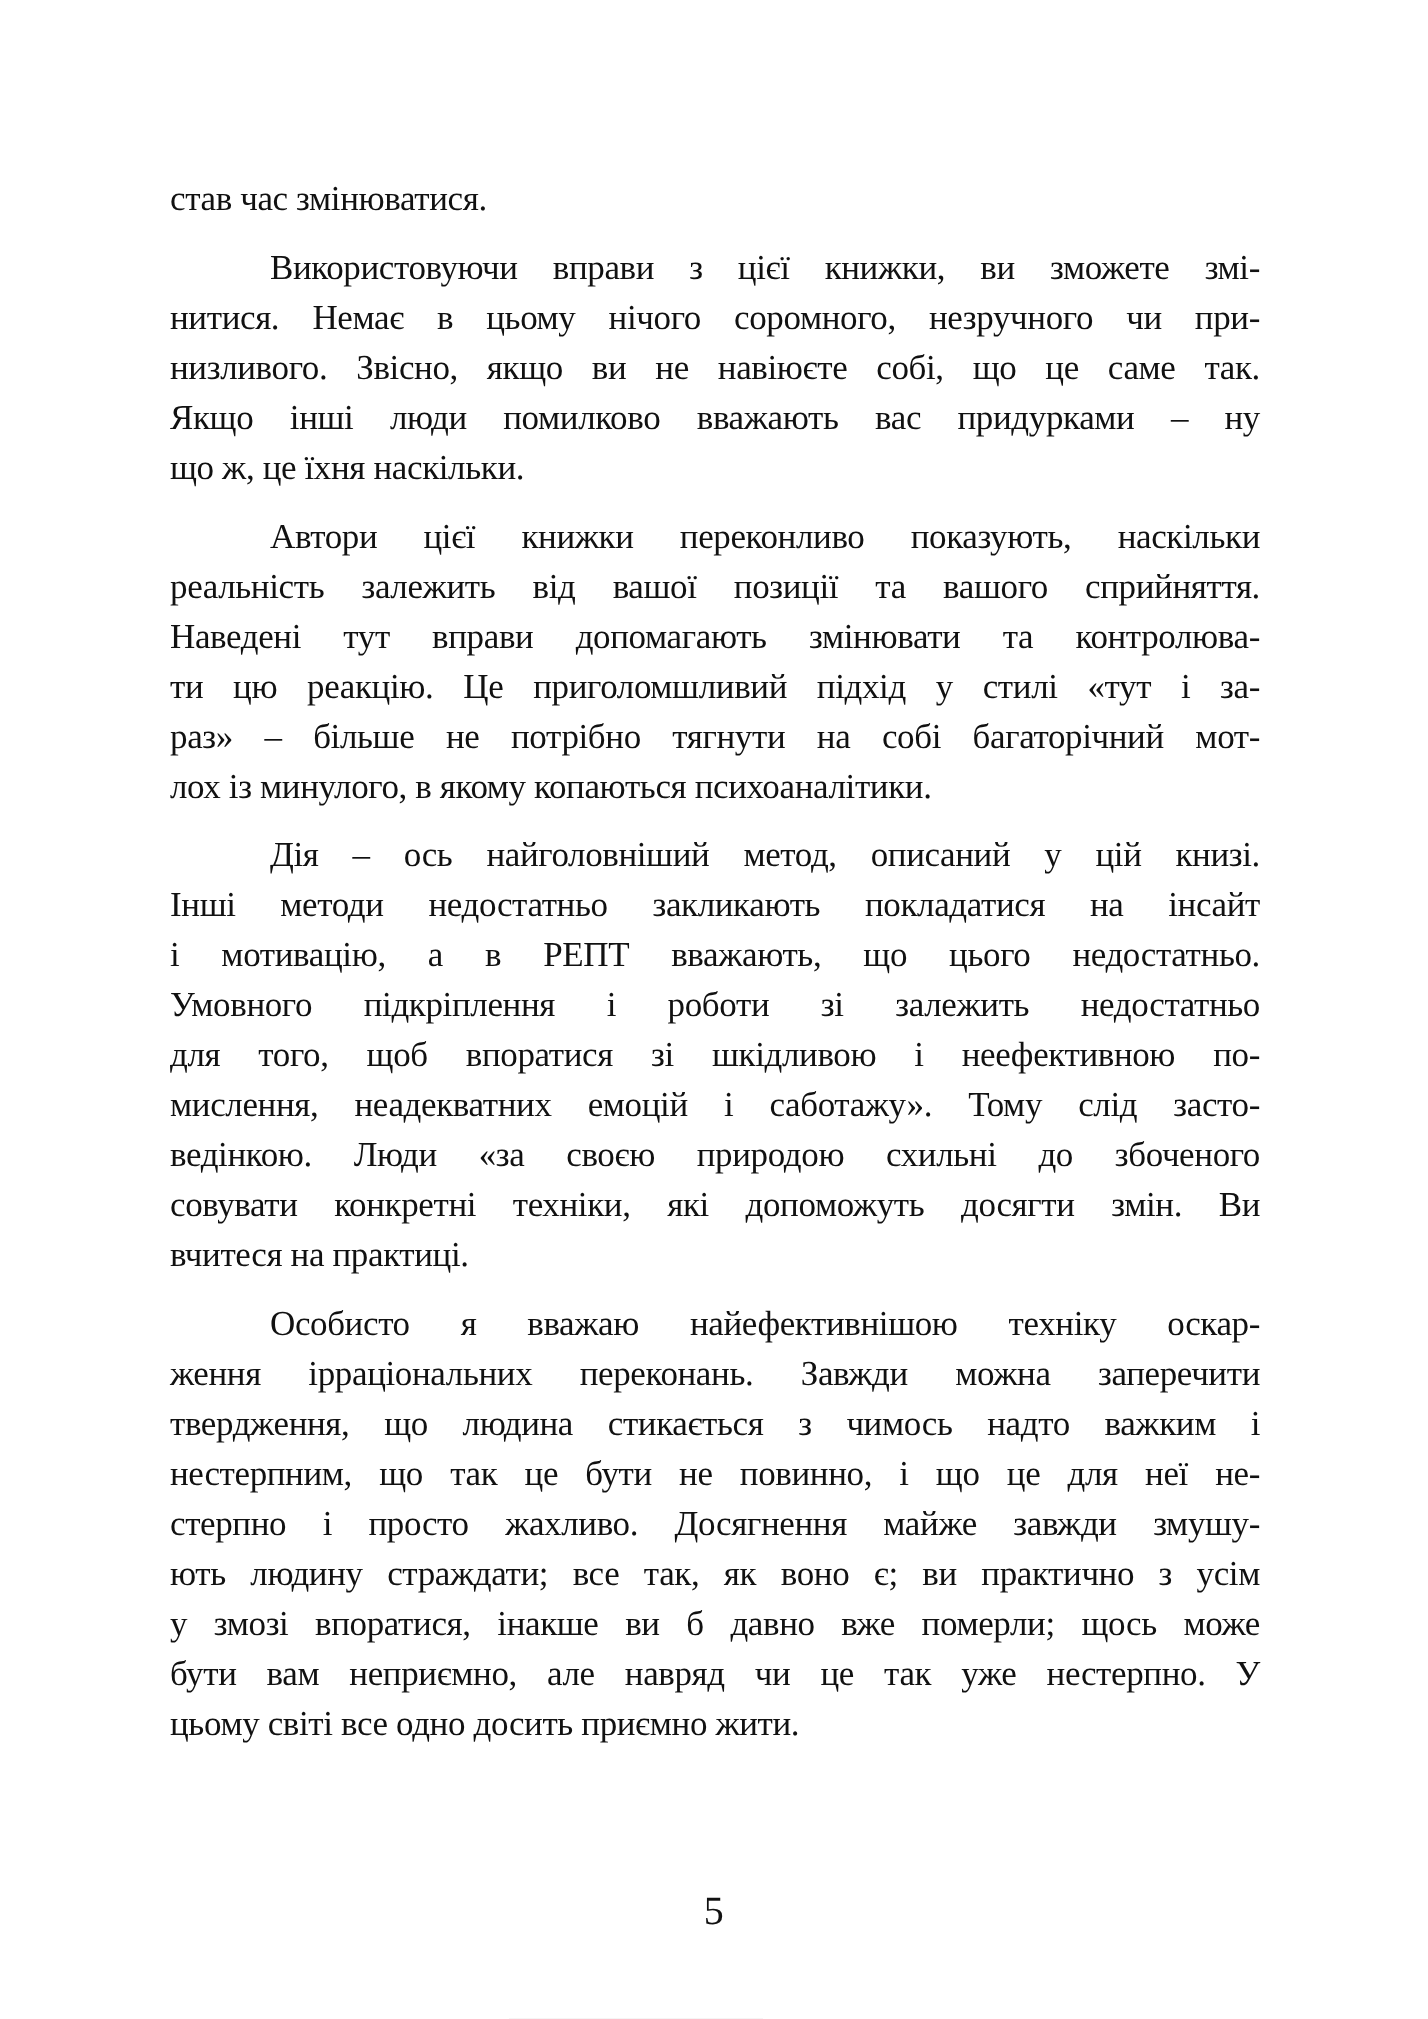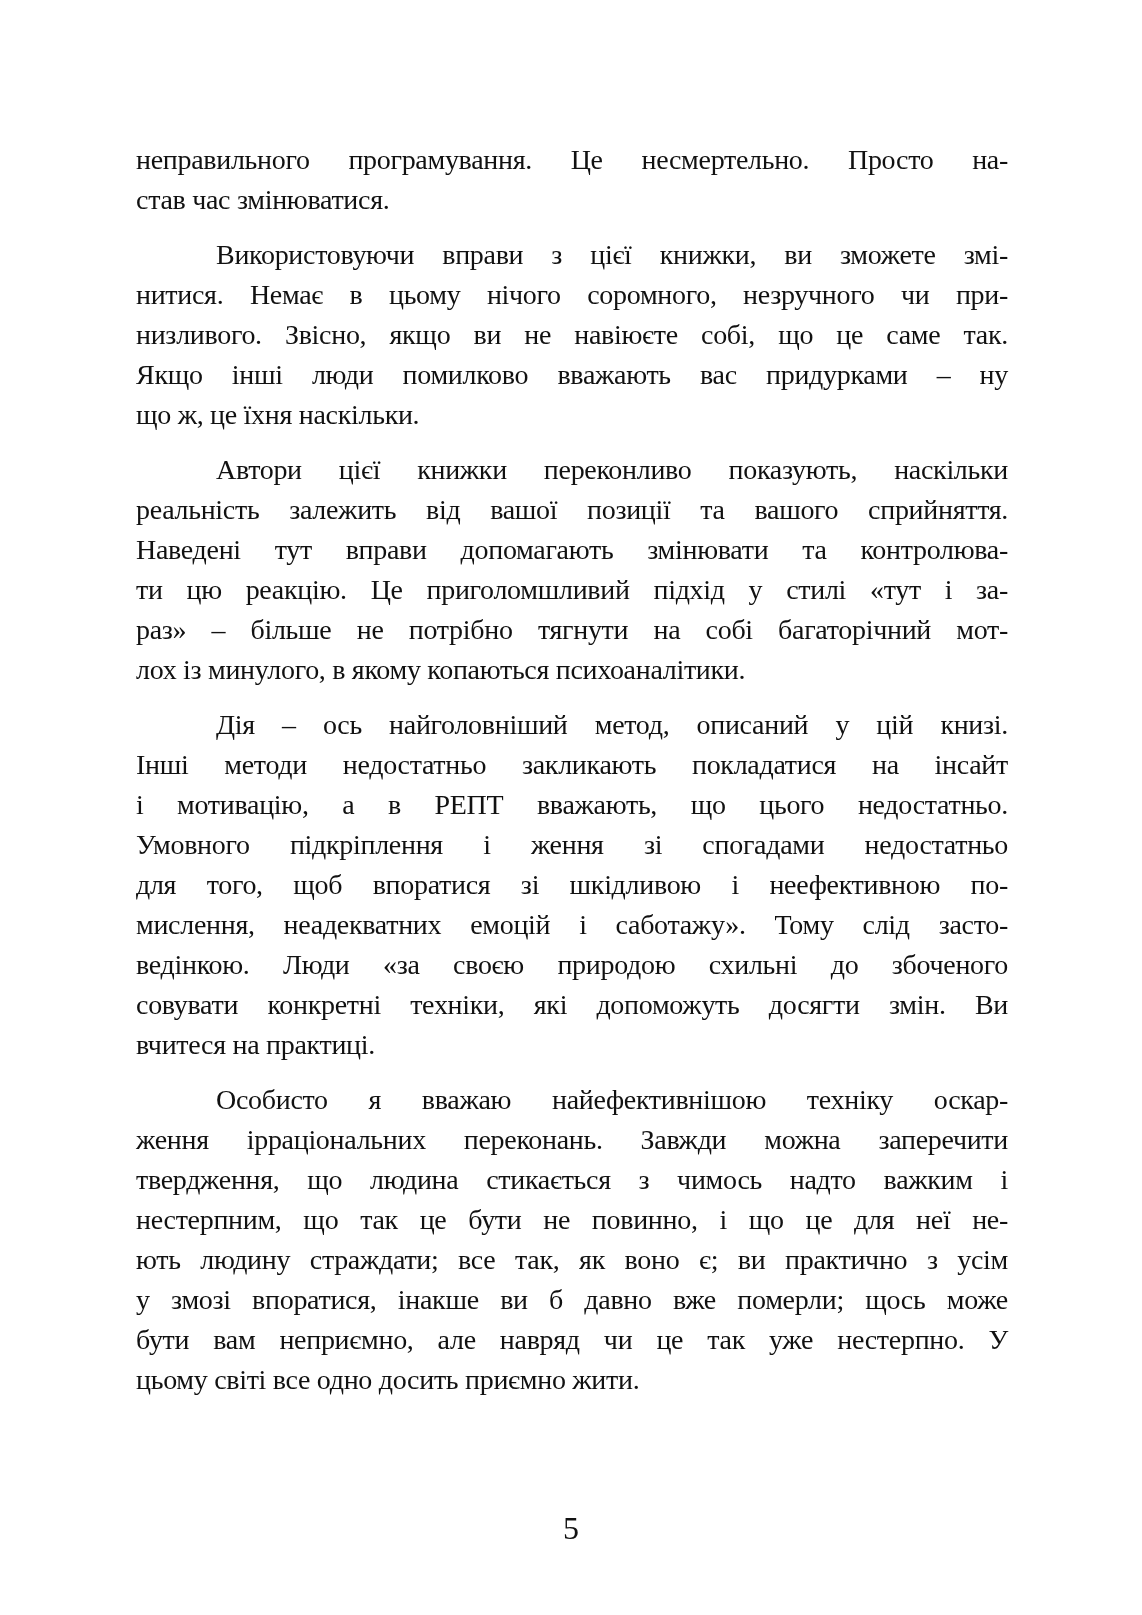--- a/index.html
+++ b/index.html
@@ -48,21 +48,20 @@
     font-size: 32px;
     line-height: 40px;
   }
 </style>
 </head>
 <body>
 
 <div class="page">
   <div class="text-block" id="paragraphs">
       <div class="paragraph">
-        <div class="line just">неправильного програмування. Це несмертельно. Просто на-</div>
         <div class="line">став час змінюватися.</div>
       </div>
       <div class="paragraph">
         <div class="line just indent">Використовуючи вправи з цієї книжки, ви зможете змі-</div>
         <div class="line just">нитися. Немає в цьому нічого соромного, незручного чи при-</div>
         <div class="line just">низливого. Звісно, якщо ви не навіюєте собі, що це саме так.</div>
         <div class="line just">Якщо інші люди помилково вважають вас придурками – ну</div>
         <div class="line">що ж, це їхня наскільки.</div>
       </div>
       <div class="paragraph">
@@ -70,32 +69,33 @@
         <div class="line just">реальність залежить від вашої позиції та вашого сприйняття.</div>
         <div class="line just">Наведені тут вправи допомагають змінювати та контролюва-</div>
         <div class="line just">ти цю реакцію. Це приголомшливий підхід у стилі «тут і за-</div>
         <div class="line just">раз» – більше не потрібно тягнути на собі багаторічний мот-</div>
         <div class="line">лох із минулого, в якому копаються психоаналітики.</div>
       </div>
       <div class="paragraph">
         <div class="line just indent">Дія – ось найголовніший метод, описаний у цій книзі.</div>
         <div class="line just">Інші методи недостатньо закликають покладатися на інсайт</div>
         <div class="line just">і мотивацію, а в РЕПТ вважають, що цього недостатньо.</div>
-        <div class="line just">Умовного підкріплення і ження зі спогадами недостатньо</div>
+        <div class="line just">Умовного підкріплення і роботи зі залежить недостатньо</div>
         <div class="line just">для того, щоб впоратися зі шкідливою і неефективною по-</div>
         <div class="line just">мислення, неадекватних емоцій і саботажу». Тому слід засто-</div>
         <div class="line just">ведінкою. Люди «за своєю природою схильні до збоченого</div>
         <div class="line just">совувати конкретні техніки, які допоможуть досягти змін. Ви</div>
         <div class="line">вчитеся на практиці.</div>
       </div>
       <div class="paragraph">
         <div class="line just indent">Особисто я вважаю найефективнішою техніку оскар-</div>
         <div class="line just">ження ірраціональних переконань. Завжди можна заперечити</div>
         <div class="line just">твердження, що людина стикається з чимось надто важким і</div>
         <div class="line just">нестерпним, що так це бути не повинно, і що це для неї не-</div>
+        <div class="line just">стерпно і просто жахливо. Досягнення майже завжди змушу-</div>
         <div class="line just">ють людину страждати; все так, як воно є; ви практично з усім</div>
         <div class="line just">у змозі впоратися, інакше ви б давно вже померли; щось може</div>
         <div class="line just">бути вам неприємно, але навряд чи це так уже нестерпно. У</div>
         <div class="line">цьому світі все одно досить приємно жити.</div>
       </div>
     </div>
   <div class="page-number">5</div>
 </div>
 
 </body></html>

